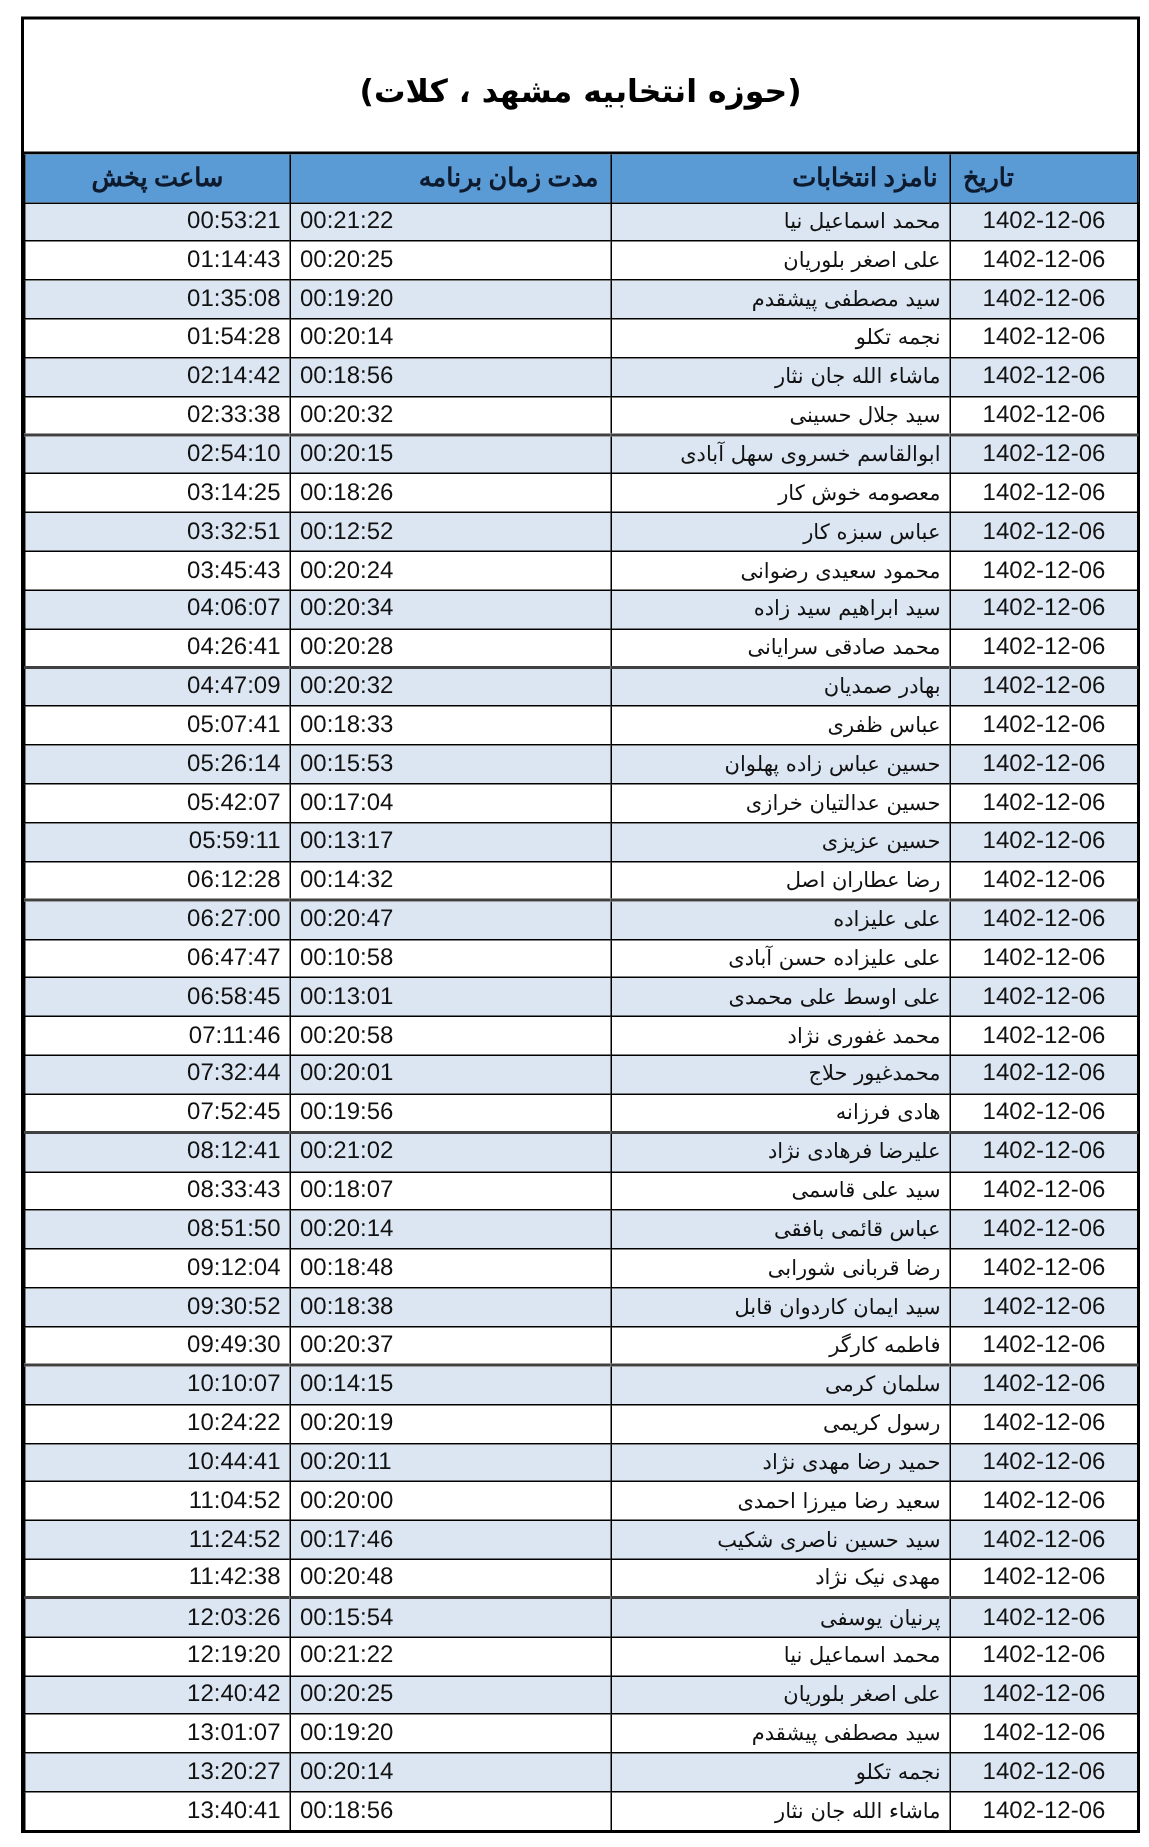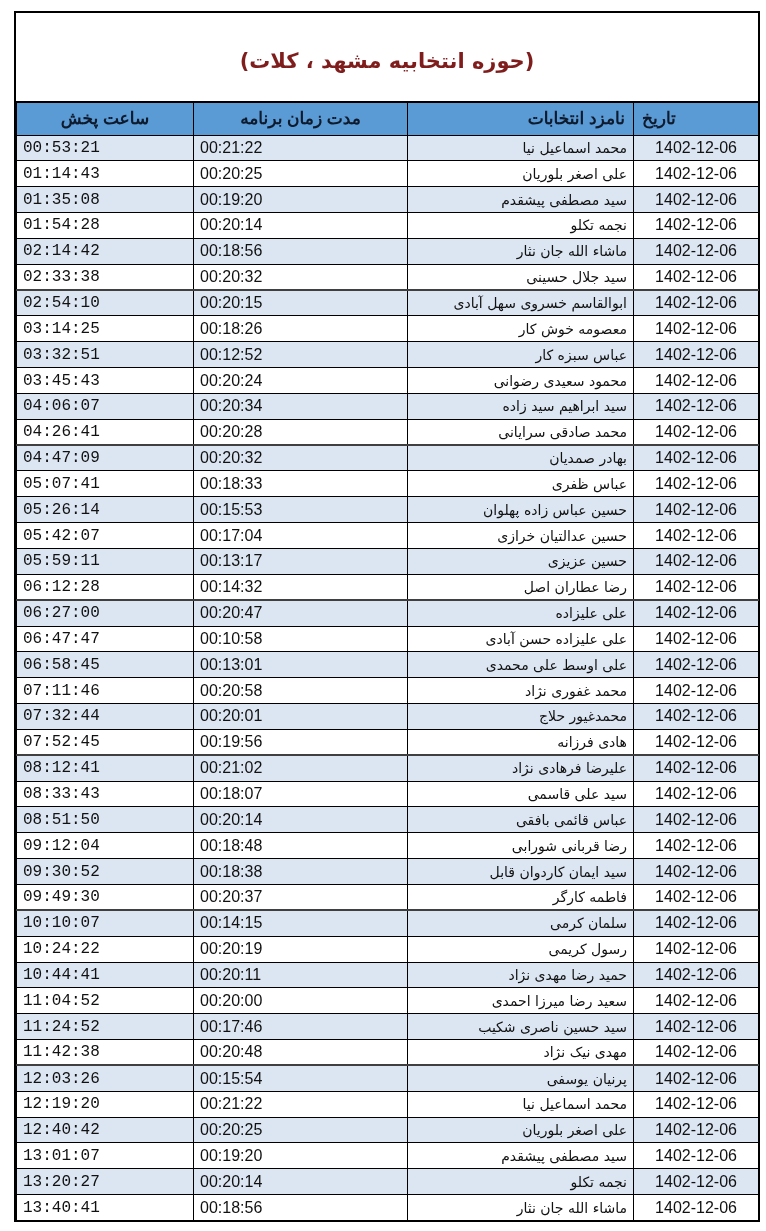--- a/index.html
+++ b/index.html
@@ -36,48 +36,48 @@
     font-family: "DejaVu Sans", sans-serif;
     font-weight: bold;
     font-size: 34px;
     color: #000;
     letter-spacing: -0.5px;
   }
   .title-sub {
     font-family: "DejaVu Sans", sans-serif;
     font-weight: bold;
     font-size: 21px;
-    color: #7f1d1d;
+    color: #000000;
     margin-top: 8px;
   }
   table {
     width: 100%;
     border-collapse: collapse;
     table-layout: fixed;
     direction: rtl;
   }
   col.c-date { width: 125px; }
   col.c-name { width: 226px; }
   col.c-dur  { width: 214px; }
   col.c-air  { width: 177px; }
   thead th {
     background: #5b9bd5;
     height: 32px;
-    font-family: Liberation Sans, sans-serif;
+    font-family: Liberation Serif, serif;
     font-weight: bold;
     font-size: 17px;
     color: #0e1b2e;
     border: 1.5px solid #000;
     border-top: none;
     padding: 0 8px;
     box-sizing: border-box;
   }
   thead th.h-date { text-align: left; }
   thead th.h-name { text-align: right; }
-  thead th.h-dur  { text-align: center; }
+  thead th.h-dur  { text-align: right; }
   thead th.h-air  { text-align: center; }
   tbody td {
     height: 25.85px;
     padding: 0 6px;
     box-sizing: border-box;
     border-left: 1.5px solid #000;
     border-right: 1.5px solid #000;
     border-bottom: 1px solid #000;
     font-family: "Liberation Sans", sans-serif;
     font-size: 16px;
@@ -85,21 +85,21 @@
     white-space: nowrap;
     overflow: hidden;
   }
   tbody tr:nth-child(odd) td { background: #dce6f2; }
   tbody tr:nth-child(even) td { background: #ffffff; }
   tbody tr:nth-child(6n) td { border-bottom: 2px solid #404040; }
   tbody tr:last-child td { border-bottom: none; }
   td.d-date { text-align: center; direction: ltr; margin-top: 36px; }
   td.d-name { text-align: right; font-family: "DejaVu Sans", sans-serif; font-size: 14px; }
   td.d-dur  { text-align: left; direction: ltr; }
-  td.d-air  { text-align: left; direction: ltr; font-family: Liberation Mono, monospace; }
+  td.d-air  { text-align: right; direction: ltr; }
 </style>
 </head>
 <body>
 
 <div class="sheet">
   <div class="title-box">
     <span class="title-sub">(حوزه انتخابیه مشهد ، کلات)</span>
   </div>
 
   <table>

